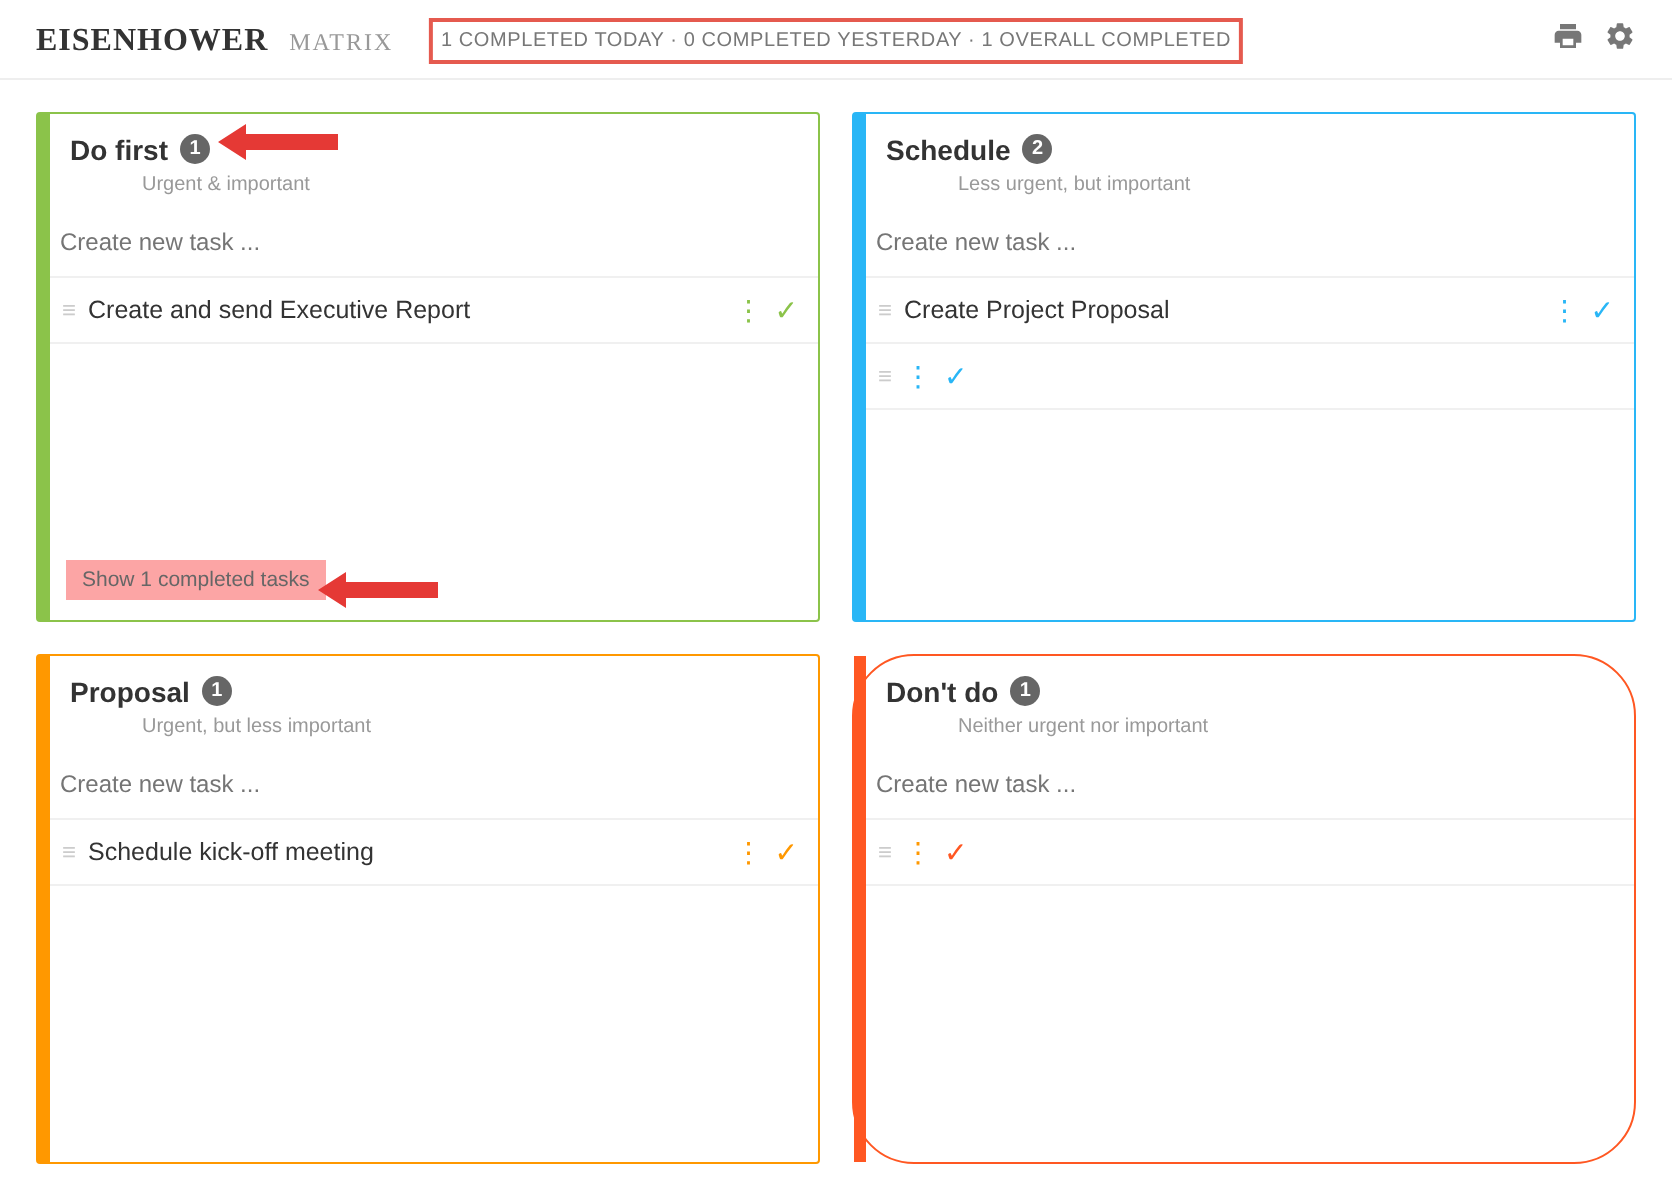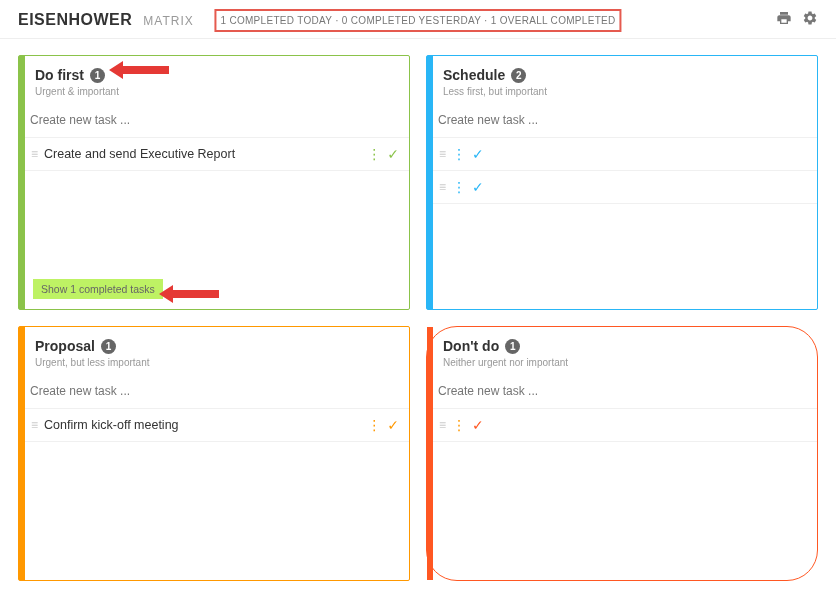--- a/index.html
+++ b/index.html
@@ -11,21 +11,21 @@
     height: 600px;
     overflow: hidden;
   }
   .header {
     display: flex;
     align-items: center;
     padding: 10px 18px 8px 18px;
     border-bottom: 1px solid #eee;
     position: relative;
   }
-  .logo { font-size: 16px; letter-spacing: 0.5px; color: #444; }
+  .logo { font-size: 16px; letter-spacing: 0.5px; color: #444; font-family: Liberation Serif, serif; }
   .logo b { font-weight: 800; color: #333; }
   .logo .thin { font-weight: 300; color: #999; font-size: 12px; margin-left: 6px; letter-spacing: 1px; }
   .stats-box {
     position: absolute;
     left: 50%;
     transform: translateX(-50%);
     border: 2px solid #e55a4f;
     padding: 4px 4px;
     font-size: 10px;
     letter-spacing: 0.3px;
@@ -73,39 +73,40 @@
 
   .quad-head {
     padding: 10px 14px 6px 16px;
     position: relative;
   }
   .quad-title {
     font-size: 14px;
     font-weight: 700;
     color: #333;
     display: inline-flex;
-    align-items: center;
+    align-items: flex-start;
     gap: 6px;
   }
   .badge {
     display: inline-flex;
     align-items: center;
     justify-content: center;
     background: #666;
     color: #fff;
     font-size: 10px;
     font-weight: 600;
     border-radius: 50%;
     width: 15px;
     height: 15px;
   }
   .quad-sub {
     font-size: 10px;
     color: #999;
     margin-top: 2px;
+    margin-left: 36px;
   }
   .new-task {
     padding: 10px 14px 10px 11px;
     font-size: 12px;
     color: #bbb;
     border: none;
     width: 100%;
     background: transparent;
     outline: none;
   }
@@ -133,21 +134,21 @@
   .c-green .dots, .c-green .check { color: #8bc34a; }
   .c-blue  .dots, .c-blue  .check { color: #29b6f6; }
   .c-orange .dots, .c-orange .check { color: #ff9800; }
   .c-red   .dots, .c-red   .check { color: #ff5722; }
   .c-red   .dots { color: #ff9800; } 
   .show-completed {
     position: absolute;
     left: 14px;
     bottom: 10px;
     font-size: 10.5px;
-    background: #bef264;
+    background: #fca5a5;
     color: #666;
     padding: 4px 8px;
     border: none;
     cursor: pointer;
   }
 
   
   .arrow {
     position: absolute;
     width: 60px;
@@ -215,26 +216,27 @@
     </div>
   </div>
 
   <div class="quad q-blue">
     <div class="bar"></div>
     <div class="quad-head">
       <div class="quad-title">
         <span>Schedule</span>
         <span class="badge">2</span>
       </div>
-      <div class="quad-sub">Less first, but important</div>
+      <div class="quad-sub">Less urgent, but important</div>
     </div>
     <input class="new-task" placeholder="Create new task ..." style="">
     <div class="task-list">
       <div class="task c-blue">
         <span class="drag">≡</span>
+        <span class="task-text">Create Project Proposal</span>
         <span class="task-actions">
           <span class="dots">⋮</span>
           <span class="check">✓</span>
         </span>
       </div>
       <div class="task c-blue">
         <span class="drag">≡</span>
         <span class="task-actions">
           <span class="dots">⋮</span>
           <span class="check">✓</span>
@@ -249,21 +251,21 @@
       <div class="quad-title">
         <span>Proposal</span>
         <span class="badge">1</span>
       </div>
       <div class="quad-sub">Urgent, but less important</div>
     </div>
     <input class="new-task" placeholder="Create new task ..." style="">
     <div class="task-list">
       <div class="task c-orange">
         <span class="drag">≡</span>
-        <span class="task-text">Confirm kick-off meeting</span>
+        <span class="task-text">Schedule kick-off meeting</span>
         <span class="task-actions">
           <span class="dots">⋮</span>
           <span class="check">✓</span>
         </span>
       </div>
     </div>
   </div>
 
   <div class="quad q-red">
     <div class="bar"></div>

